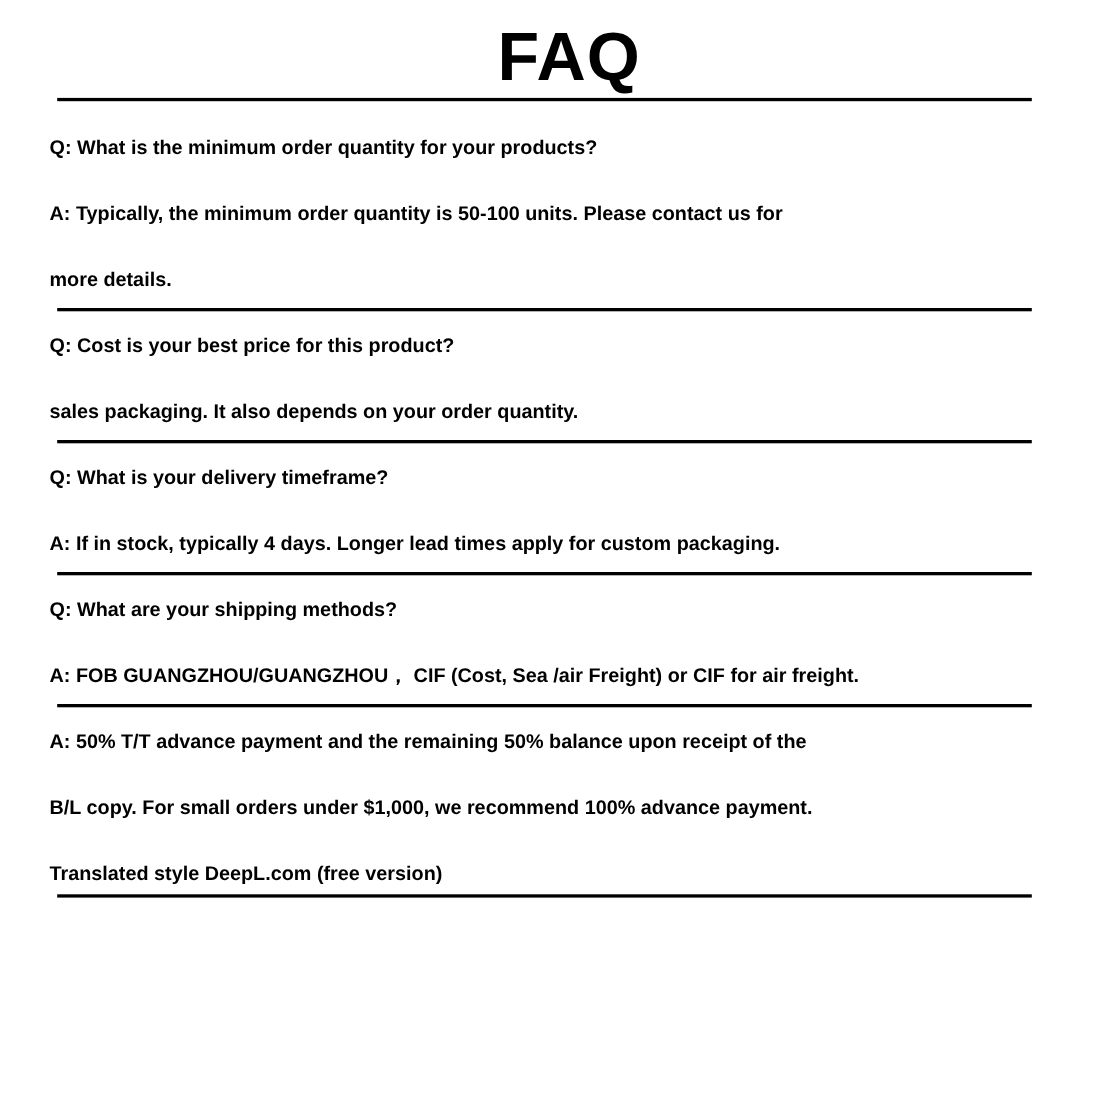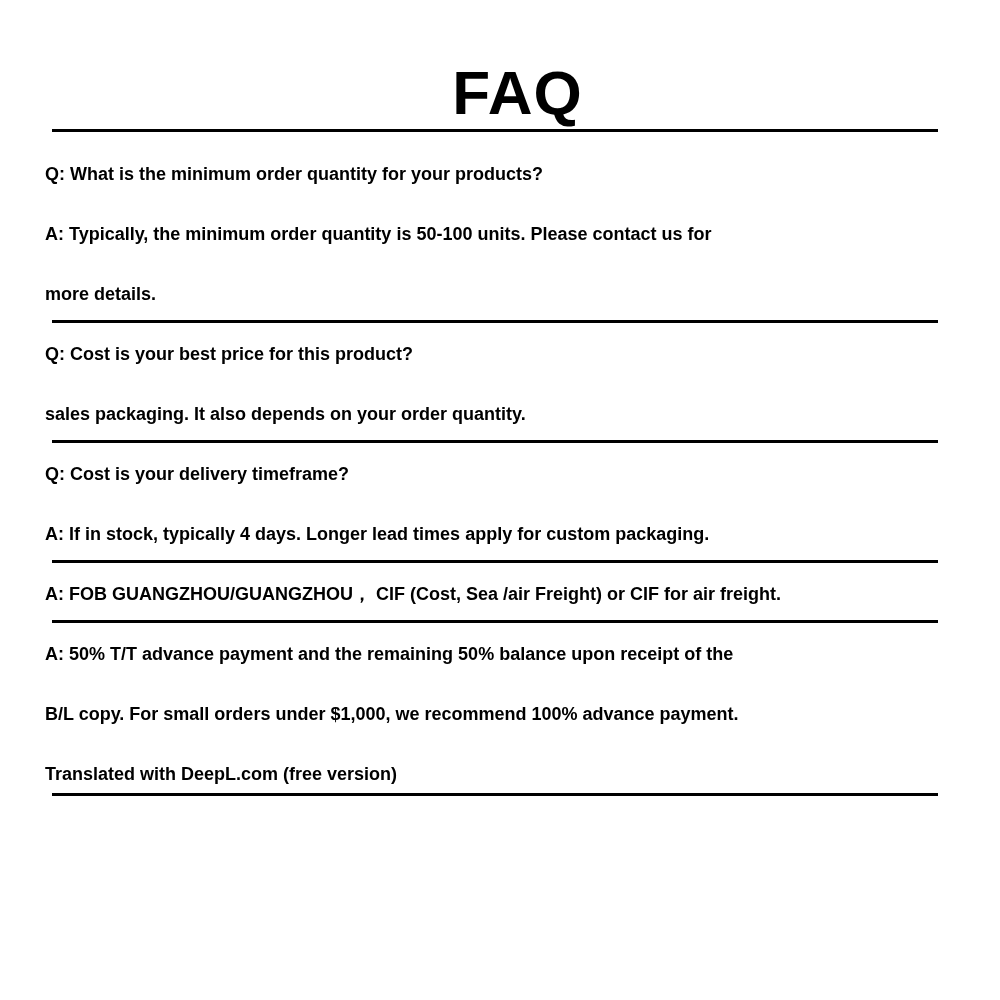--- a/index.html
+++ b/index.html
@@ -7,21 +7,21 @@
     padding: 0;
     background: #ffffff;
   }
   .page {
     position: relative;
     width: 1000px;
     height: 1000px;
     background: #ffffff;
     color: #000000;
     box-sizing: border-box;
-    padding: 62px 50px 0 45px;
+    padding: 22px 50px 0 45px;
     overflow: hidden;
     font-family: "Liberation Sans", sans-serif;
     font-weight: bold;
   }
   .title {
     margin: 0;
     font-size: 62px;
     line-height: 62px;
     font-weight: bold;
     text-align: center;
@@ -66,32 +66,33 @@
     </section>
     <div class="divider"></div>
 
     <section>
       <div class="line">Q: Cost is your best price for this product?</div>
       <div class="line">sales packaging. It also depends on your order quantity.</div>
     </section>
     <div class="divider"></div>
 
     <section>
-      <div class="line">Q: Cost is your delivery timeframe?</div>
+      <div class="line">Q: What is your delivery timeframe?</div>
       <div class="line">A: If in stock, typically 4 days. Longer lead times apply for custom packaging.</div>
     </section>
     <div class="divider"></div>
 
     <section>
+      <div class="line">Q: What are your shipping methods?</div>
       <div class="line">A: FOB GUANGZHOU/GUANGZHOU， CIF (Cost, Sea /air Freight) or CIF for air freight.</div>
     </section>
     <div class="divider"></div>
 
     <section>
       <div class="line">A: 50% T/T advance payment and the remaining 50% balance upon receipt of the</div>
       <div class="line">B/L copy. For small orders under $1,000, we recommend 100% advance payment.</div>
     </section>
 
-    <div class="line">Translated with DeepL.com (free version)</div>
+    <div class="line">Translated style DeepL.com (free version)</div>
     <div class="divider final-divider"></div>
 
   </div>
 </div>
 
 </body></html>

